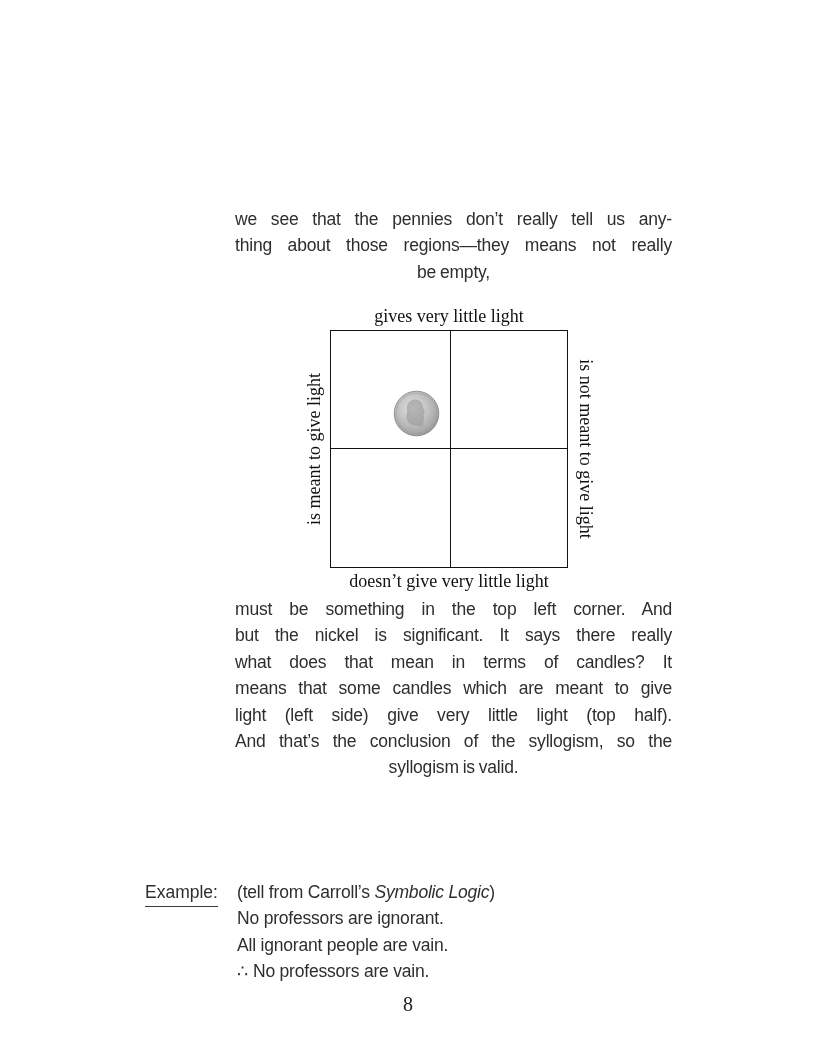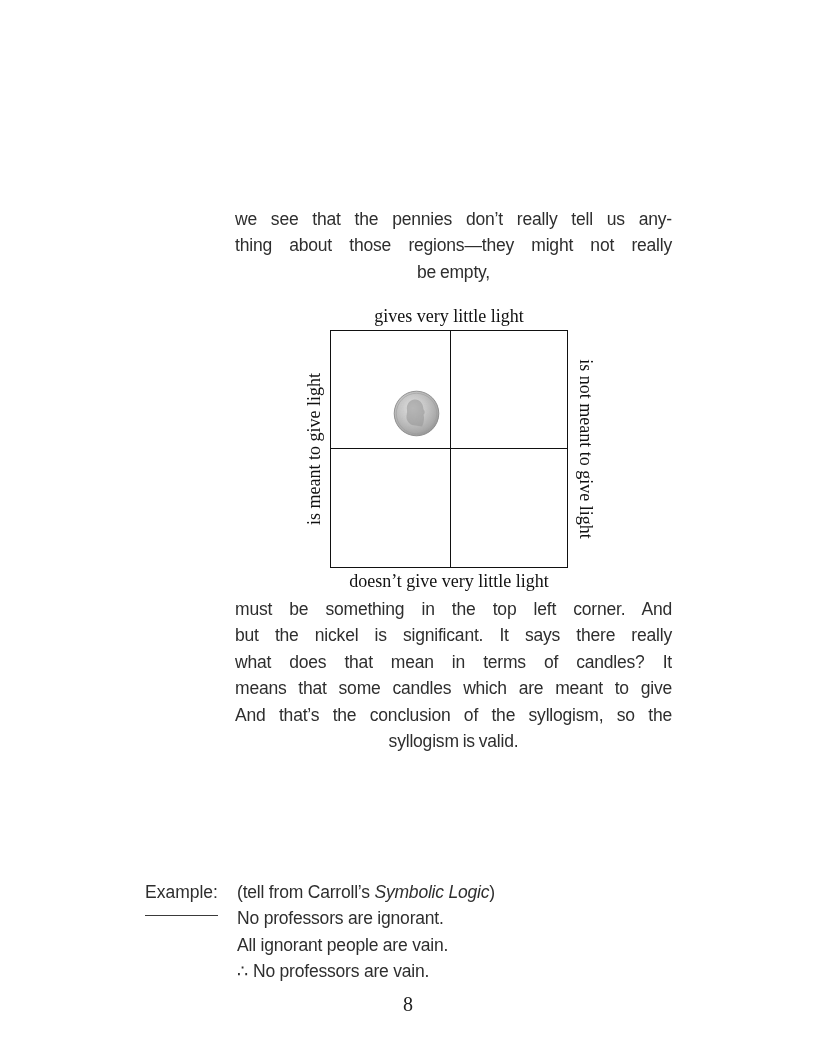--- a/index.html
+++ b/index.html
@@ -101,21 +101,21 @@
   .example-label {
     position: absolute;
     left: 145px;
     top: 879px;
     font-size: 17.5px;
     line-height: 26.4px;
   }
   .example-label span {
     display: inline-block;
     border-bottom: 1px solid #3a3a3a;
-    padding-bottom: 10px;
+    padding-bottom: 1px;
   }
   .example-content {
     position: absolute;
     left: 237px;
     top: 879px;
     width: 440px;
     font-size: 17.5px;
     line-height: 26.4px;
     letter-spacing: -0.2px;
   }
@@ -135,21 +135,21 @@
     color: #222;
   }
 </style>
 </head>
 <body>
 
 <div class="page">
 
   <div class="para" id="intro-paragraph">
     <div class="line just">we see that the pennies don’t really tell us any-</div>
-    <div class="line just">thing about those regions—they might not really</div>
+    <div class="line just">thing about those regions—they means not really</div>
     <div class="line">be empty,</div>
   </div>
 
   <div class="diagram-square">
     <div class="divider-v"></div>
     <div class="divider-h"></div>
 
     <div class="diagram-label label-top">gives very little light</div>
     <div class="diagram-label label-bottom">doesn’t give very little light</div>
     <div class="diagram-label label-left">is meant to give light</div>
@@ -182,20 +182,21 @@
         <circle cx="23.5" cy="23.5" r="22.3" filter="url(#coinGrain)" opacity="0.35"></circle>
       </svg>
     </div>
   </div>
 
   <div class="para" id="body-paragraph">
     <div class="line just">must be something in the top left corner.  And</div>
     <div class="line just">but the nickel is significant.  It says there really</div>
     <div class="line just">what does that mean in terms of candles?  It</div>
     <div class="line just">means that some candles which are meant to give</div>
+    <div class="line just">light (left side) give very little light (top half).</div>
     <div class="line just">And that’s the conclusion of the syllogism, so the</div>
     <div class="line">syllogism is valid.</div>
   </div>
 
   <div class="example-label">
     <span>Example:</span>
   </div>
   <div class="example-content">
     <div class="line"><span>(tell from Carroll’s </span><span class="italic">Symbolic Logic</span><span>)</span></div>
     <div class="line">No professors are ignorant.</div>

